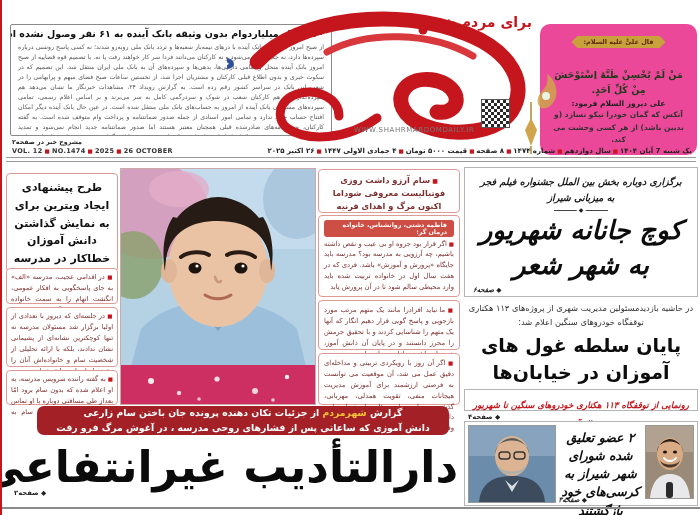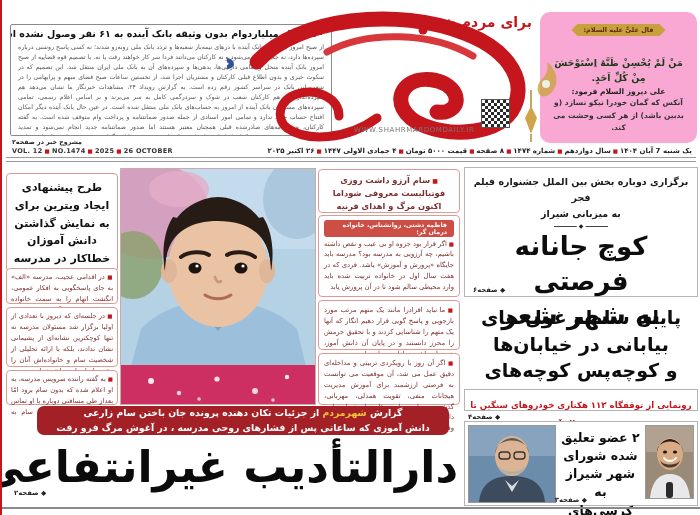--- a/index.html
+++ b/index.html
@@ -32,35 +32,35 @@
   .tagline{position:absolute;left:405px;top:14px;width:125px;text-align:right;
     font-size:14px;font-weight:bold;color:#c5161d;}
   .website{position:absolute;left:352px;top:126px;width:128px;direction:ltr;text-align:left;
     font-size:7px;color:#777;letter-spacing:.6px;}
   .qr{position:absolute;left:479px;top:99px;width:27px;height:27px;border:1px solid #555;
     background:
       conic-gradient(#2a2a2a 25%,#fff 0 50%,#2a2a2a 0 75%,#fff 0) 0 0/6px 6px;}
 
   
   .quote-box{
-    position:absolute;left:538px;top:12px;width:157px;height:131px;box-sizing:border-box;
-    background:#f9a8d4;border-radius:10px;padding:5px 6px;text-align:center;
+    position:absolute;left:538px;top:24px;width:157px;height:131px;box-sizing:border-box;
+    background:#ec4899;border-radius:10px;padding:5px 6px;text-align:center;
   }
   .quote-badge{
     display:inline-block;background:#c8a13d;color:#5a2a10;font-size:6.5px;font-weight:bold;
     padding:2px 12px;clip-path:polygon(6px 0,calc(100% - 6px) 0,100% 50%,calc(100% - 6px) 100%,6px 100%,0 50%);
   }
   .quote-arabic{font-size:9.5px;font-weight:bold;color:#1d3a1a;line-height:1.6;margin-top:19px;}
   .quote-intro{font-size:7.5px;font-weight:bold;color:#222;margin-top:2px;}
   .quote-trans{font-size:7.5px;font-weight:bold;color:#333;line-height:1.65;margin-top:1px;}
   .paisley{position:absolute;left:-6px;top:48px;}
   .tassel{position:absolute;left:-16px;top:78px;}
 
   
-  .gbox{position:absolute;border:1px solid #b5b5b5;box-sizing:border-box;background:#fff;}
+  .gbox{position:absolute;border:1px solid #b5b5b5;box-sizing:border-box;background:#fff;font-style:italic;}
   .rbox{position:absolute;border:1px solid #dc9b96;border-radius:4px;box-sizing:border-box;background:#fff;}
 
   
   .left-hl{left:4px;top:173px;width:112px;height:99px;padding:5px 3px;
     font-size:11px;line-height:1.62;font-weight:bold;color:#101010;text-align:center;}
   .lb{font-size:6.7px;line-height:1.65;color:#7e2f2f;text-align:justify;text-align-last:right;padding:3px 4px;}
   .lb::before{content:"■ ";color:#c5161d;font-size:5.5px;}
   .lb1{left:4px;top:268px;width:112px;height:36px;}
   .lb2{left:4px;top:307px;width:112px;height:60px;}
   .lb3{left:4px;top:370px;width:112px;height:35px;}
@@ -216,29 +216,30 @@
   <div class="rbox mid-b mp">ما نباید افرادرا مانند یک متهم مرتب مورد بازجویی و پاسخ گویی قرار دهیم انگار که آنها یک متهم را شناسایی کردند و با تحقیق جرمش را محرز دانستند و در پایان آن دانش آموز، خود را به اشد مجازات رسانده است</div>
   <div class="rbox mid-c mp">اگر آن روز با رویکردی تربیتی و مداخله‌ای دقیق عمل می شد، آن موقعیت می توانست به فرصتی ارزشمند برای آموزش مدیریت هیجانات منفی، تقویت همدلی، مهربانی، گذشت و مهارت حل مسئله برای تعداد زیادی دانش آموز تبدیل شود نه به زمینه‌ای برای وقوع حادثه‌ای تلخ</div>
 
   <div class="gbox story1">
     <div class="kick">
       <div>برگزاری دوباره بخش بین الملل جشنواره فیلم فجر</div>
       <div>به میزبانی شیراز</div>
     </div>
     <div class="orn-div"></div>
     <div class="h">
-      <div>کوچ جانانه فرصتی</div>
+      <div>کوچ جانانه شهریور</div>
       <div>به شهر شعر</div>
     </div>
     <div class="pref">◆ صفحه۶</div>
   </div>
 
   <div class="story2">
+    <div class="kick">در حاشیه بازدیدمسئولین مدیریت شهری از پروژه‌های ۱۱۳ هکتاری توقفگاه خودروهای سنگین اعلام شد:</div>
     <div class="h">
-      <div>پایان سلطه غول های بیابانی در خیابان‌ها</div>
+      <div>پایان سلطه غول های آموزان در خیابان‌ها</div>
       <div>و کوچه‌پس کوچه‌های شهر</div>
     </div>
   </div>
   <div class="gbox story2-sub">
     <span class="t">رونمایی از توقفگاه ۱۱۳ هکتاری خودروهای سنگین تا شهریور سال آینده</span>
   </div>
   <div class="pref story2-pref">◆ صفحه۴</div>
 
   <div class="gbox story3">
     <div class="s3-photo s3-left">

